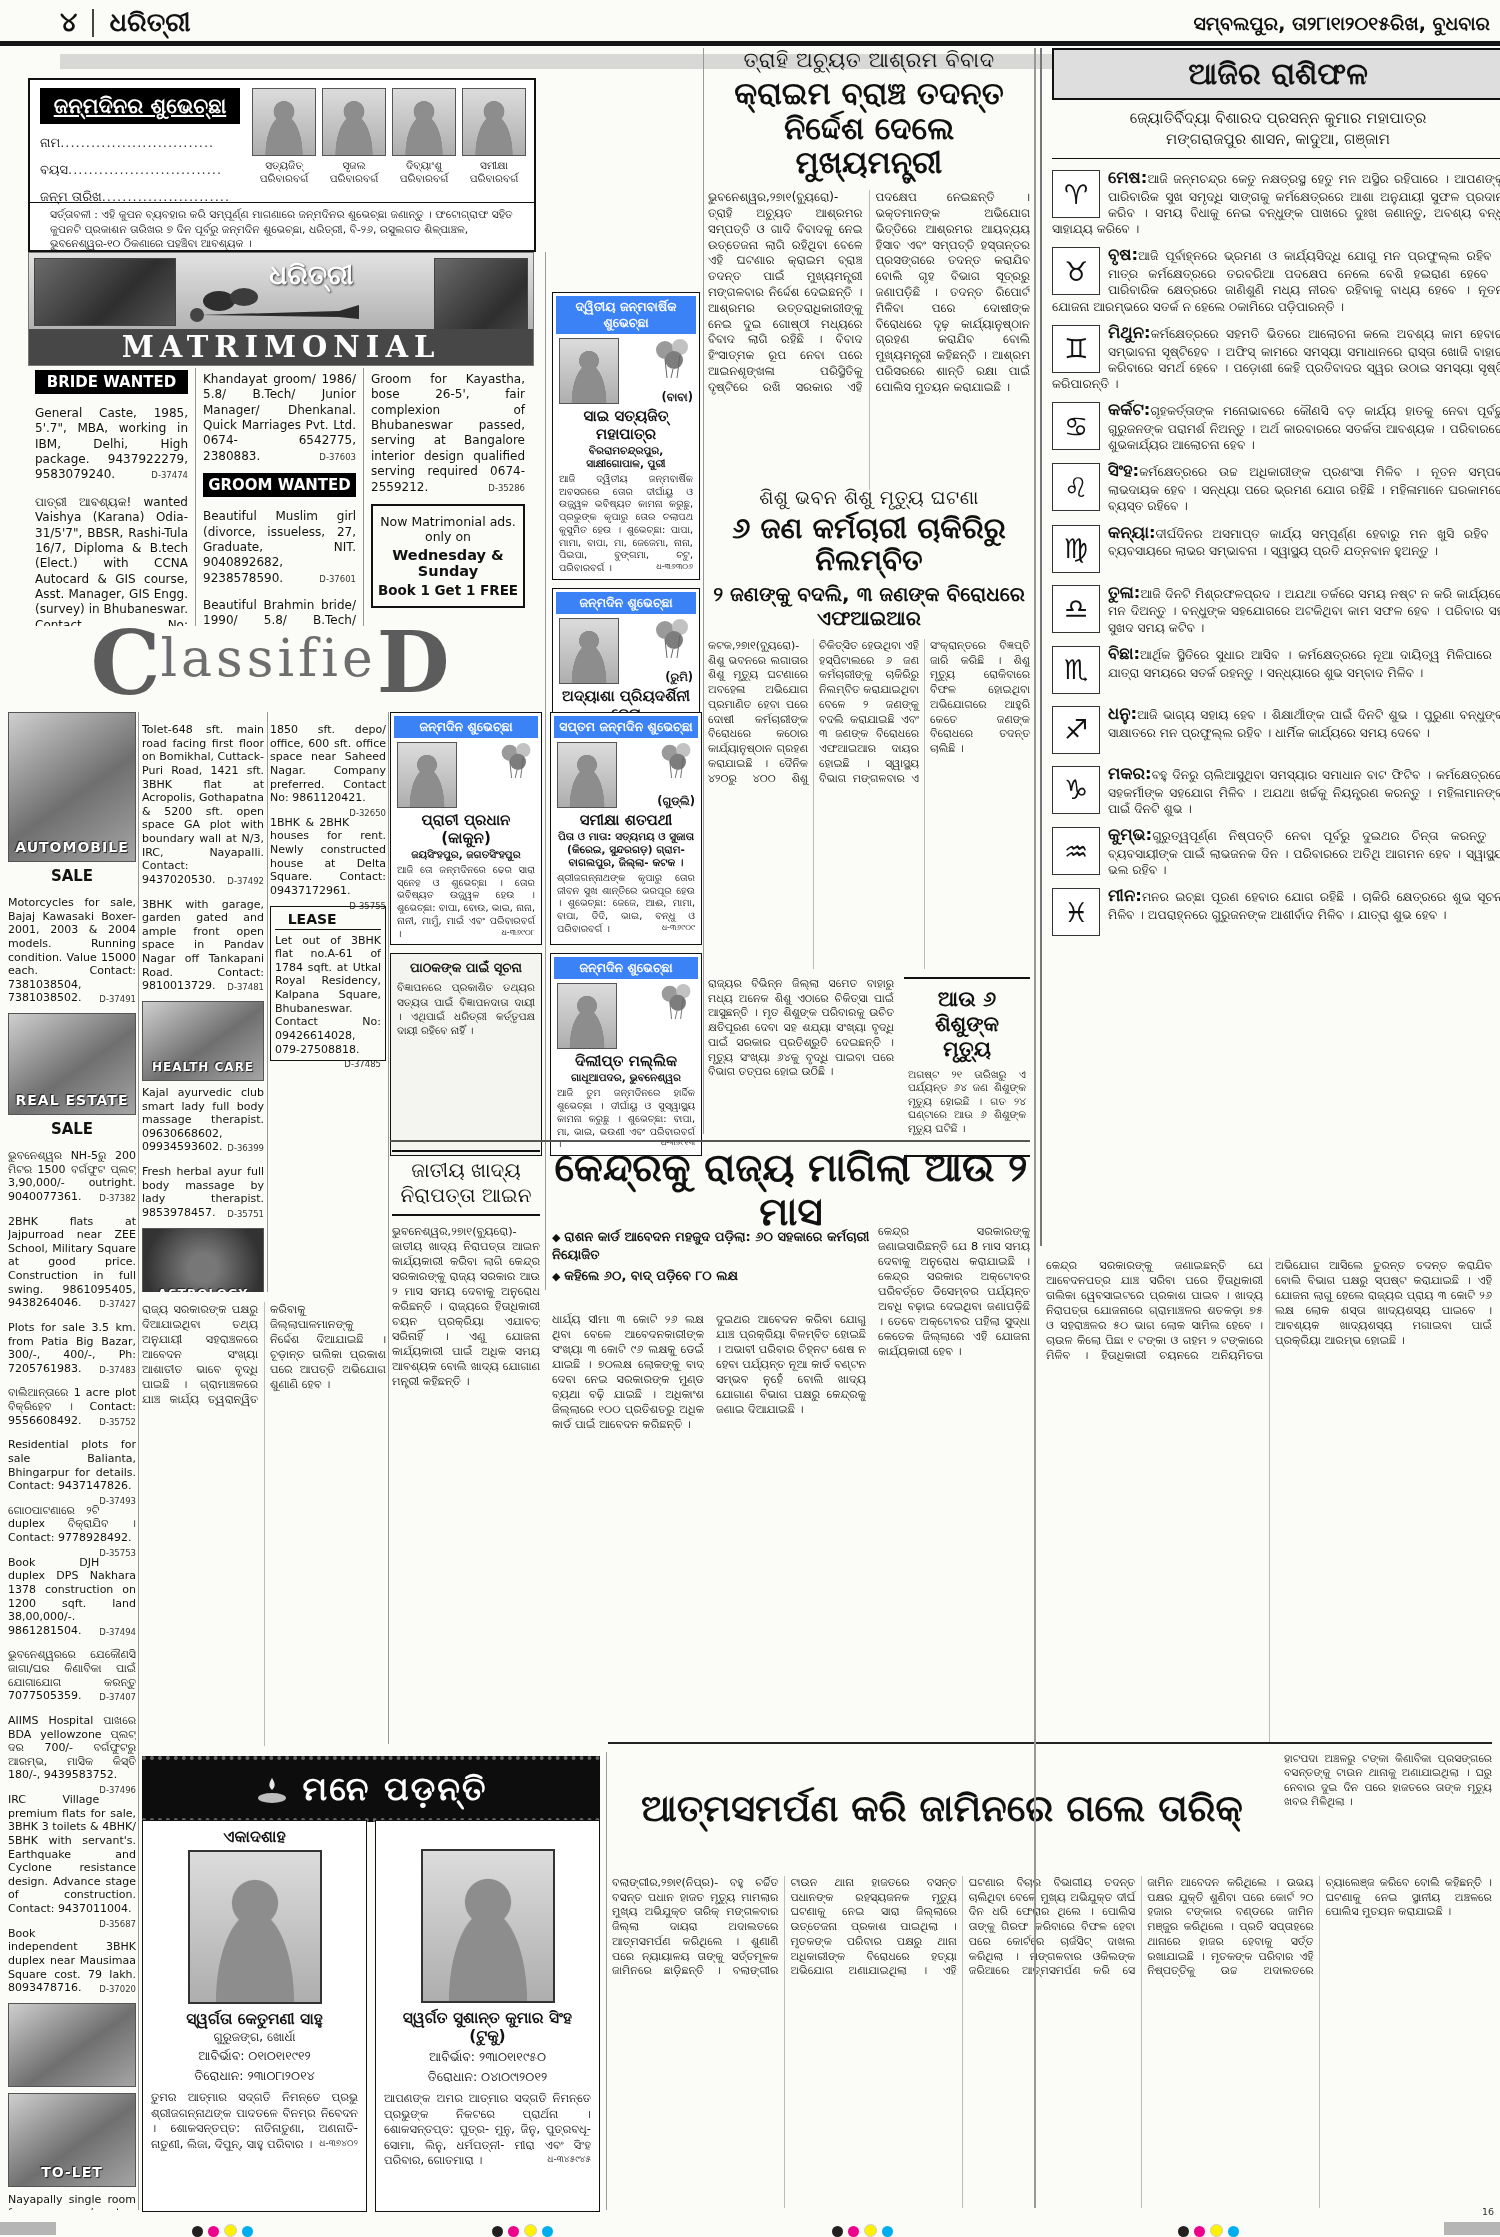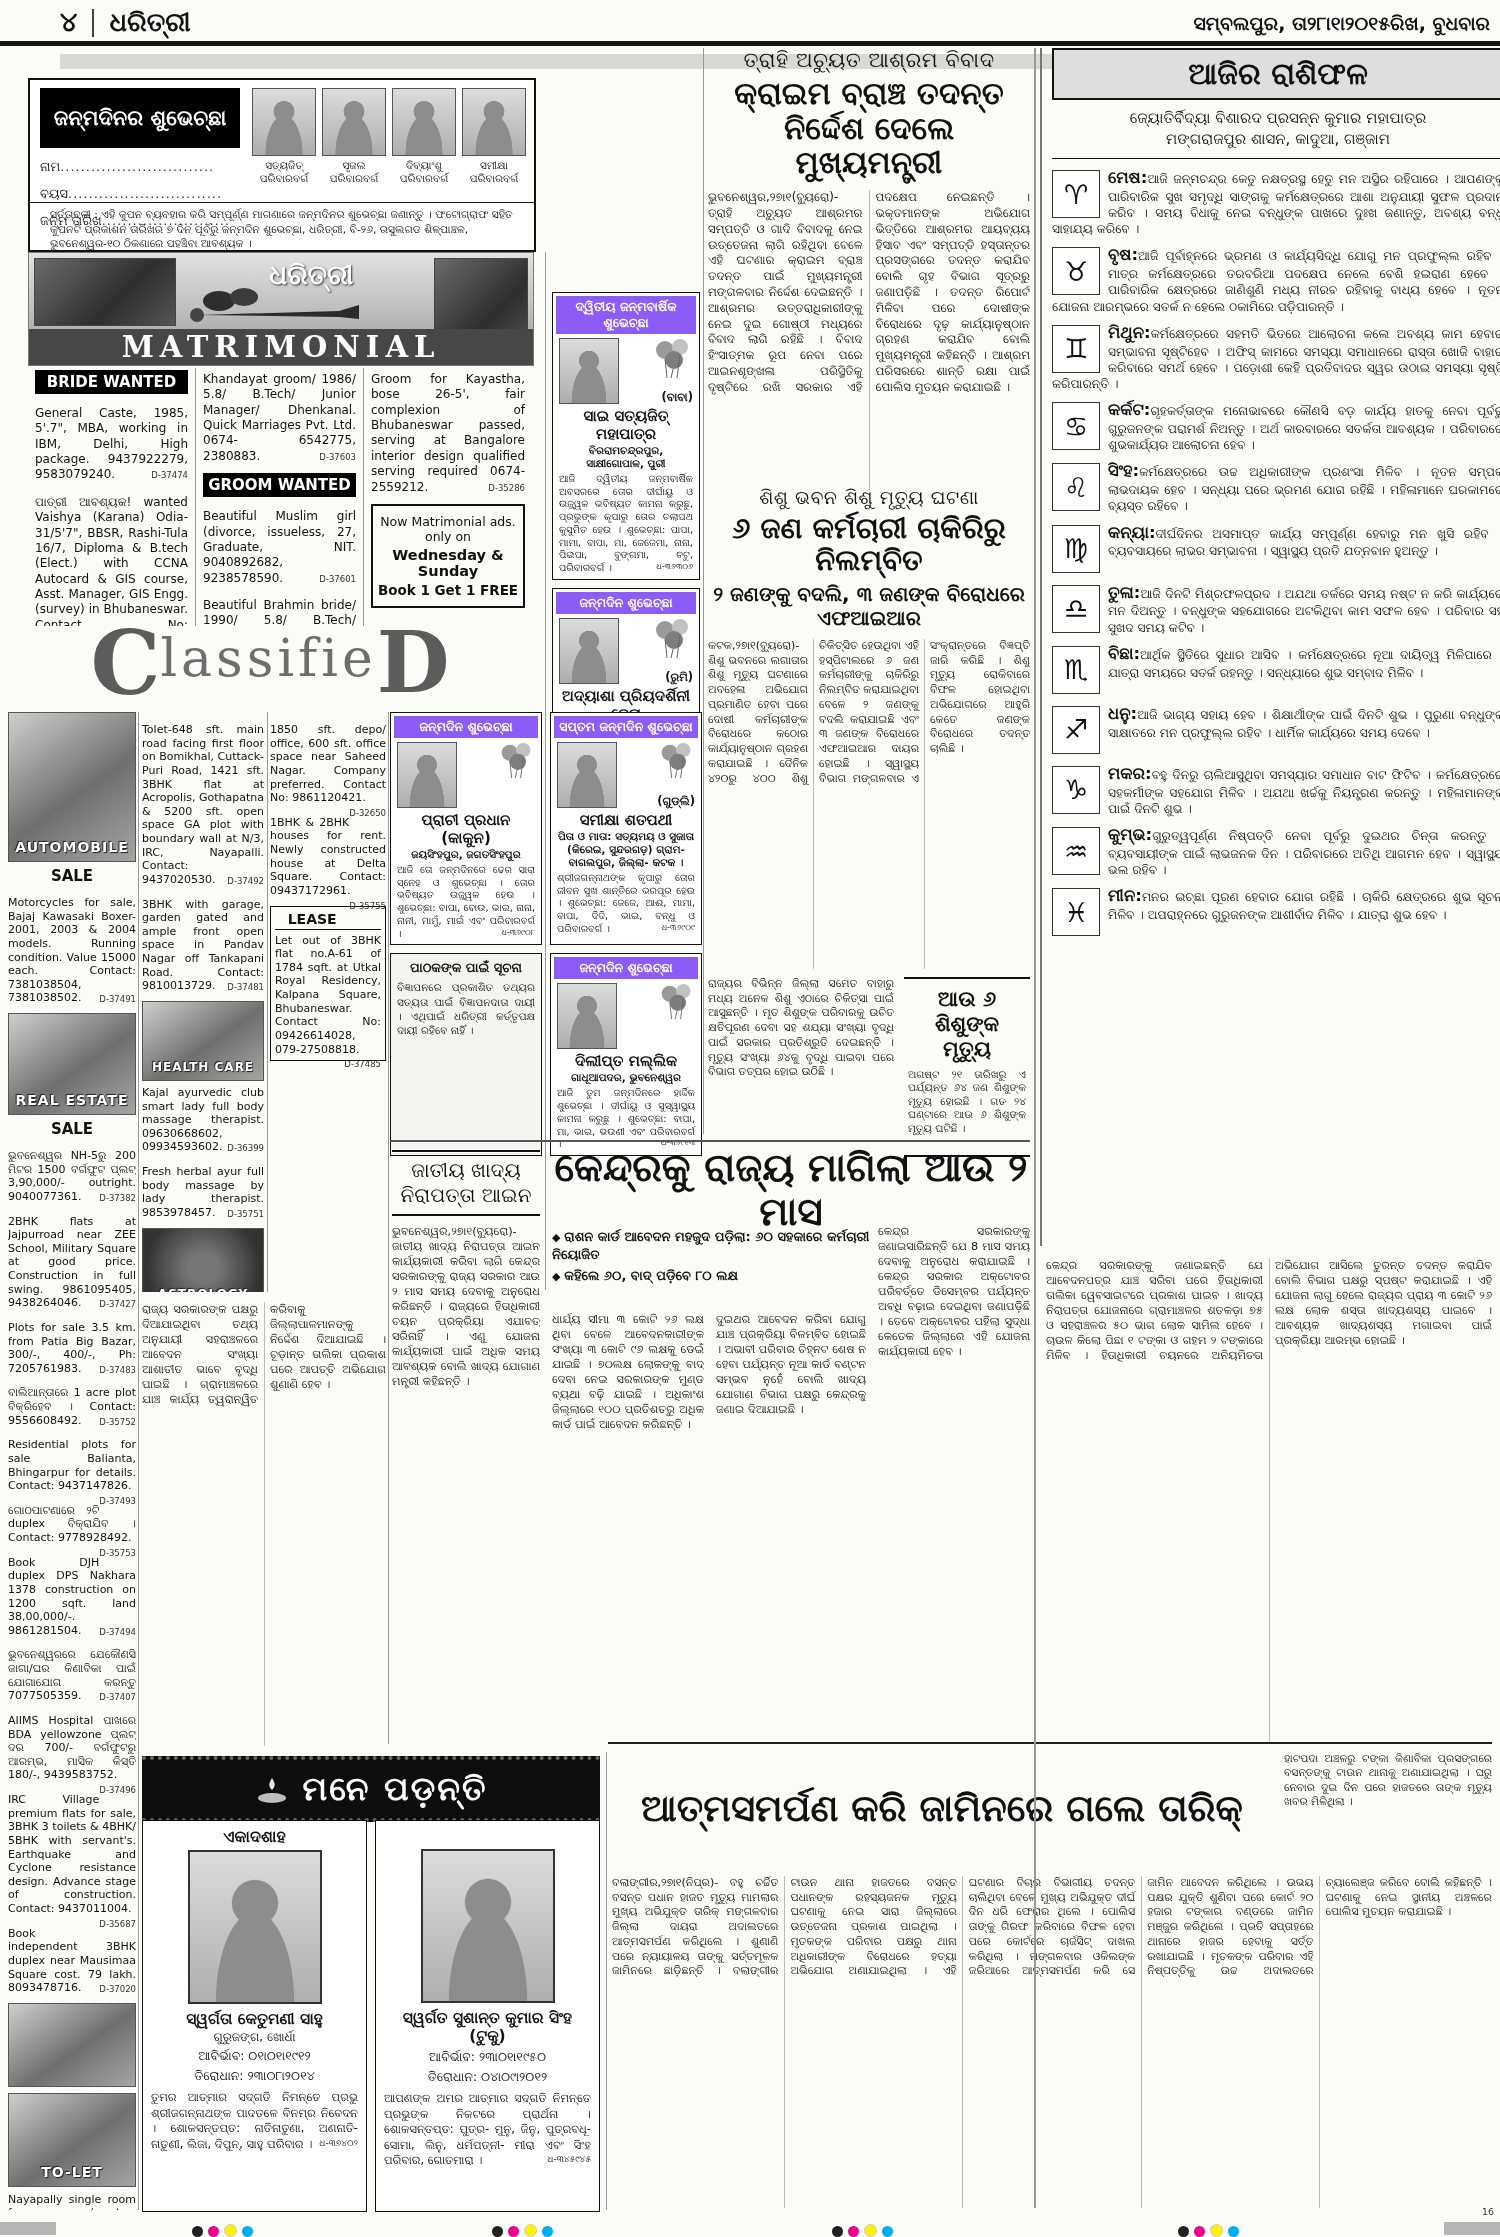--- a/index.html
+++ b/index.html
@@ -8,21 +8,21 @@
   .abs{position:absolute;}
   
   .pgnum{font-size:27px;font-weight:bold;}
   .mast{font-size:26px;font-weight:bold;}
   .hdr-div{display:inline-block;width:2px;height:28px;background:#444;margin:0 10px;vertical-align:-6px;}
   .dateline{font-size:19px;font-weight:bold;}
   .toprule{background:#161616;}
   .graybar{background:#d8d8d6;}
   
   .coupon{border:2.5px solid #111;background:#fff;}
-  .coupon-title{background:#000;color:#fff;font-size:21px;font-weight:bold;text-align:center;padding:18px 8px;}
+  .coupon-title{background:#000;color:#fff;font-size:21px;font-weight:bold;text-align:center;padding:6px 8px;text-decoration:underline;}
   .cfield{font-size:13px;margin-top:11px;white-space:nowrap;overflow:hidden;}
   .dots{color:#333;letter-spacing:1px;}
   .photo{background:
      radial-gradient(circle at 50% 34%, #8d8d8d 19%, rgba(0,0,0,0) 20%),
      radial-gradient(ellipse at 50% 100%, #8d8d8d 42%, rgba(0,0,0,0) 43%),
      linear-gradient(#dcdcdc,#aeaeae);
      border:1px solid #555;}
   .pcap{font-size:10.5px;text-align:center;line-height:1.25;margin-top:3px;}
   .slotbox{border:1.5px solid #333;font-size:11.5px;text-align:center;display:flex;align-items:center;justify-content:center;padding:4px;line-height:1.5;}
   .terms{font-size:10.8px;line-height:1.35;border-top:1.5px solid #111;padding:5px 8px 0 20px;}
@@ -50,21 +50,21 @@
   .imgbox{background:linear-gradient(145deg,#cfcfcf,#6f6f6f 55%,#a5a5a5);border:1px solid #555;
           display:flex;align-items:flex-end;justify-content:center;}
   .imgbox span{color:#fff;font-weight:bold;text-shadow:1px 1px 1px #222,-1px -1px 1px #222;letter-spacing:1px;
           font-size:14px;padding-bottom:6px;}
   .salehead{font-size:15px;font-weight:bold;text-align:center;margin:5px 0 4px 0;}
   .adcol .ad{font-size:11px;line-height:1.24;margin-bottom:8px;}
   .leasebox{border:1.5px solid #111;padding:4px;}
   .leasehead{font-size:14px;font-weight:bold;text-align:center;border-bottom:1px solid #111;margin-bottom:4px;padding-bottom:2px;}
   
   .bday{border:1.5px solid #111;background:#fff;padding:4px 6px;}
-  .bday-head{background:#8b5cf6;color:#fff;font-size:12.5px;font-weight:bold;text-align:center;padding:3px 0;margin:-1px -3px 4px -3px;}
+  .bday-head{background:#3b82f6;color:#fff;font-size:12.5px;font-weight:bold;text-align:center;padding:3px 0;margin:-1px -3px 4px -3px;}
   .bday-top{display:flex;gap:4px;}
   .bday .photo{width:58px;height:64px;flex:0 0 58px;}
   .balloons{flex:1;display:flex;flex-direction:column;align-items:flex-end;justify-content:space-between;}
   .nick{font-size:11.5px;font-weight:bold;text-align:right;}
   .bname{font-size:15px;font-weight:bold;text-align:center;margin-top:3px;}
   .baddr{font-size:10.5px;font-weight:bold;text-align:center;margin-top:1px;}
   .btext{font-size:9.8px;line-height:1.3;text-align:justify;margin-top:3px;}
   .btext .adid{float:right;font-size:8px;}
   .notice{border:1.5px solid #111;padding:6px;background:#f4f4f0;}
   .notice-t{font-size:13px;font-weight:bold;text-align:center;margin-bottom:4px;}

